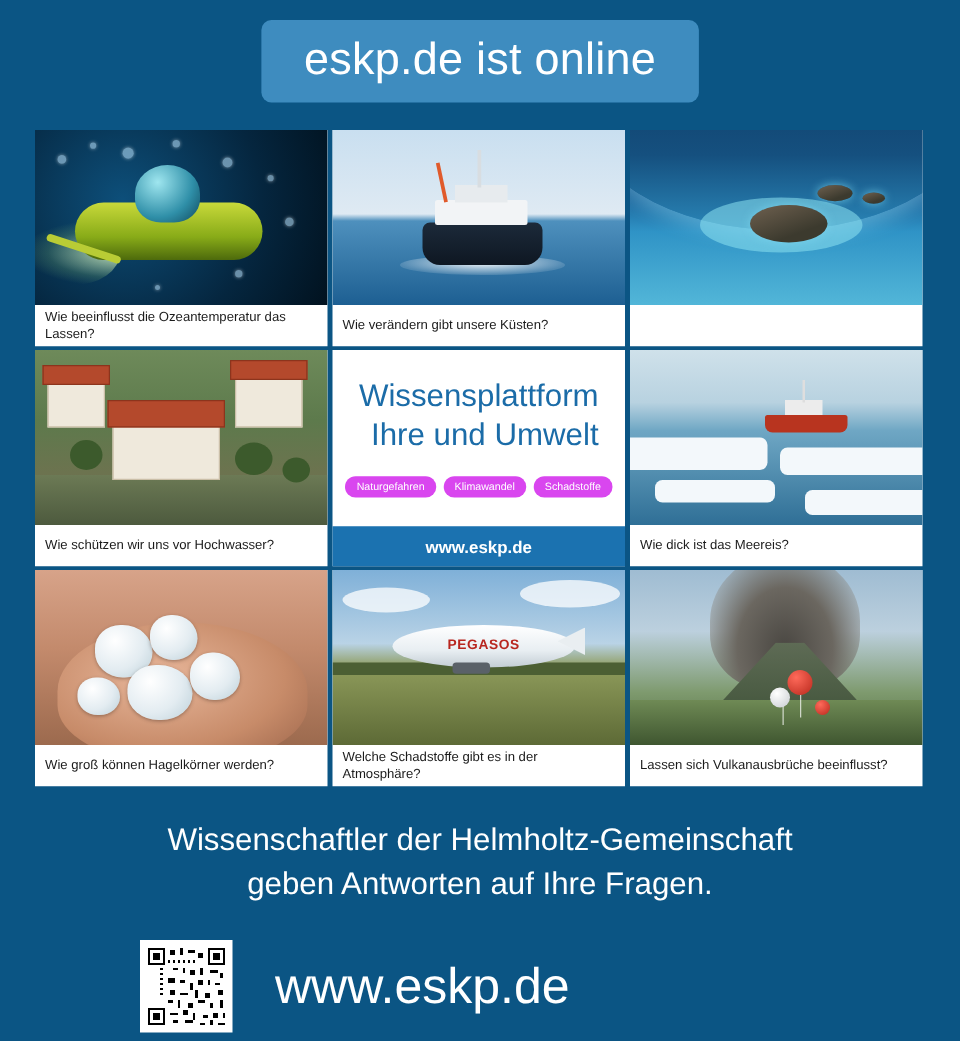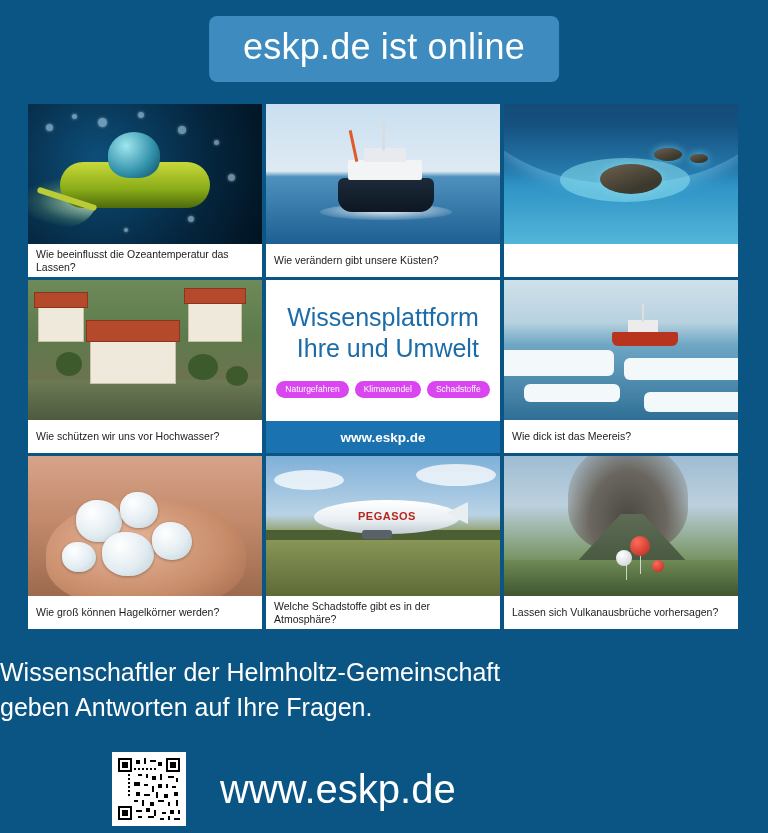--- a/index.html
+++ b/index.html
@@ -114,21 +114,21 @@
     align-items: center;
     justify-content: center;
   }
 
   
   .footer-text {
     position: absolute;
     top: 655px;
     left: 0;
     width: 768px;
-    text-align: left;
+    text-align: center;
     color: #ffffff;
     font-size: 25px;
     line-height: 35px;
     font-weight: normal;
   }
   .footer-bottom {
     position: absolute;
     top: 752px;
     left: 112px;
     display: flex;
@@ -520,21 +520,21 @@
     <div class="photo img-volc">
       <div class="plume"></div>
       <div class="cone"></div>
       <div class="ground"></div>
       <div class="string" style="left:136px;top:96px;height:22px;"></div>
       <div class="string" style="left:122px;top:104px;height:20px;"></div>
       <div class="ball red" style="left:126px;top:80px;width:20px;height:20px;"></div>
       <div class="ball white" style="left:112px;top:94px;width:16px;height:16px;"></div>
       <div class="ball red" style="left:148px;top:104px;width:12px;height:12px;"></div>
     </div>
-    <div class="caption">Lassen sich Vulkanausbrüche vorhersagen?</div>
+    <div class="caption">Lassen sich Vulkanausbrüche beeinflusst?</div>
   </div>
 
 </div>
 
 <div class="footer-text">
   <div>Wissenschaftler der Helmholtz-Gemeinschaft</div>
   <div>geben Antworten auf Ihre Fragen.</div>
 </div>
 
 <div class="footer-bottom">

